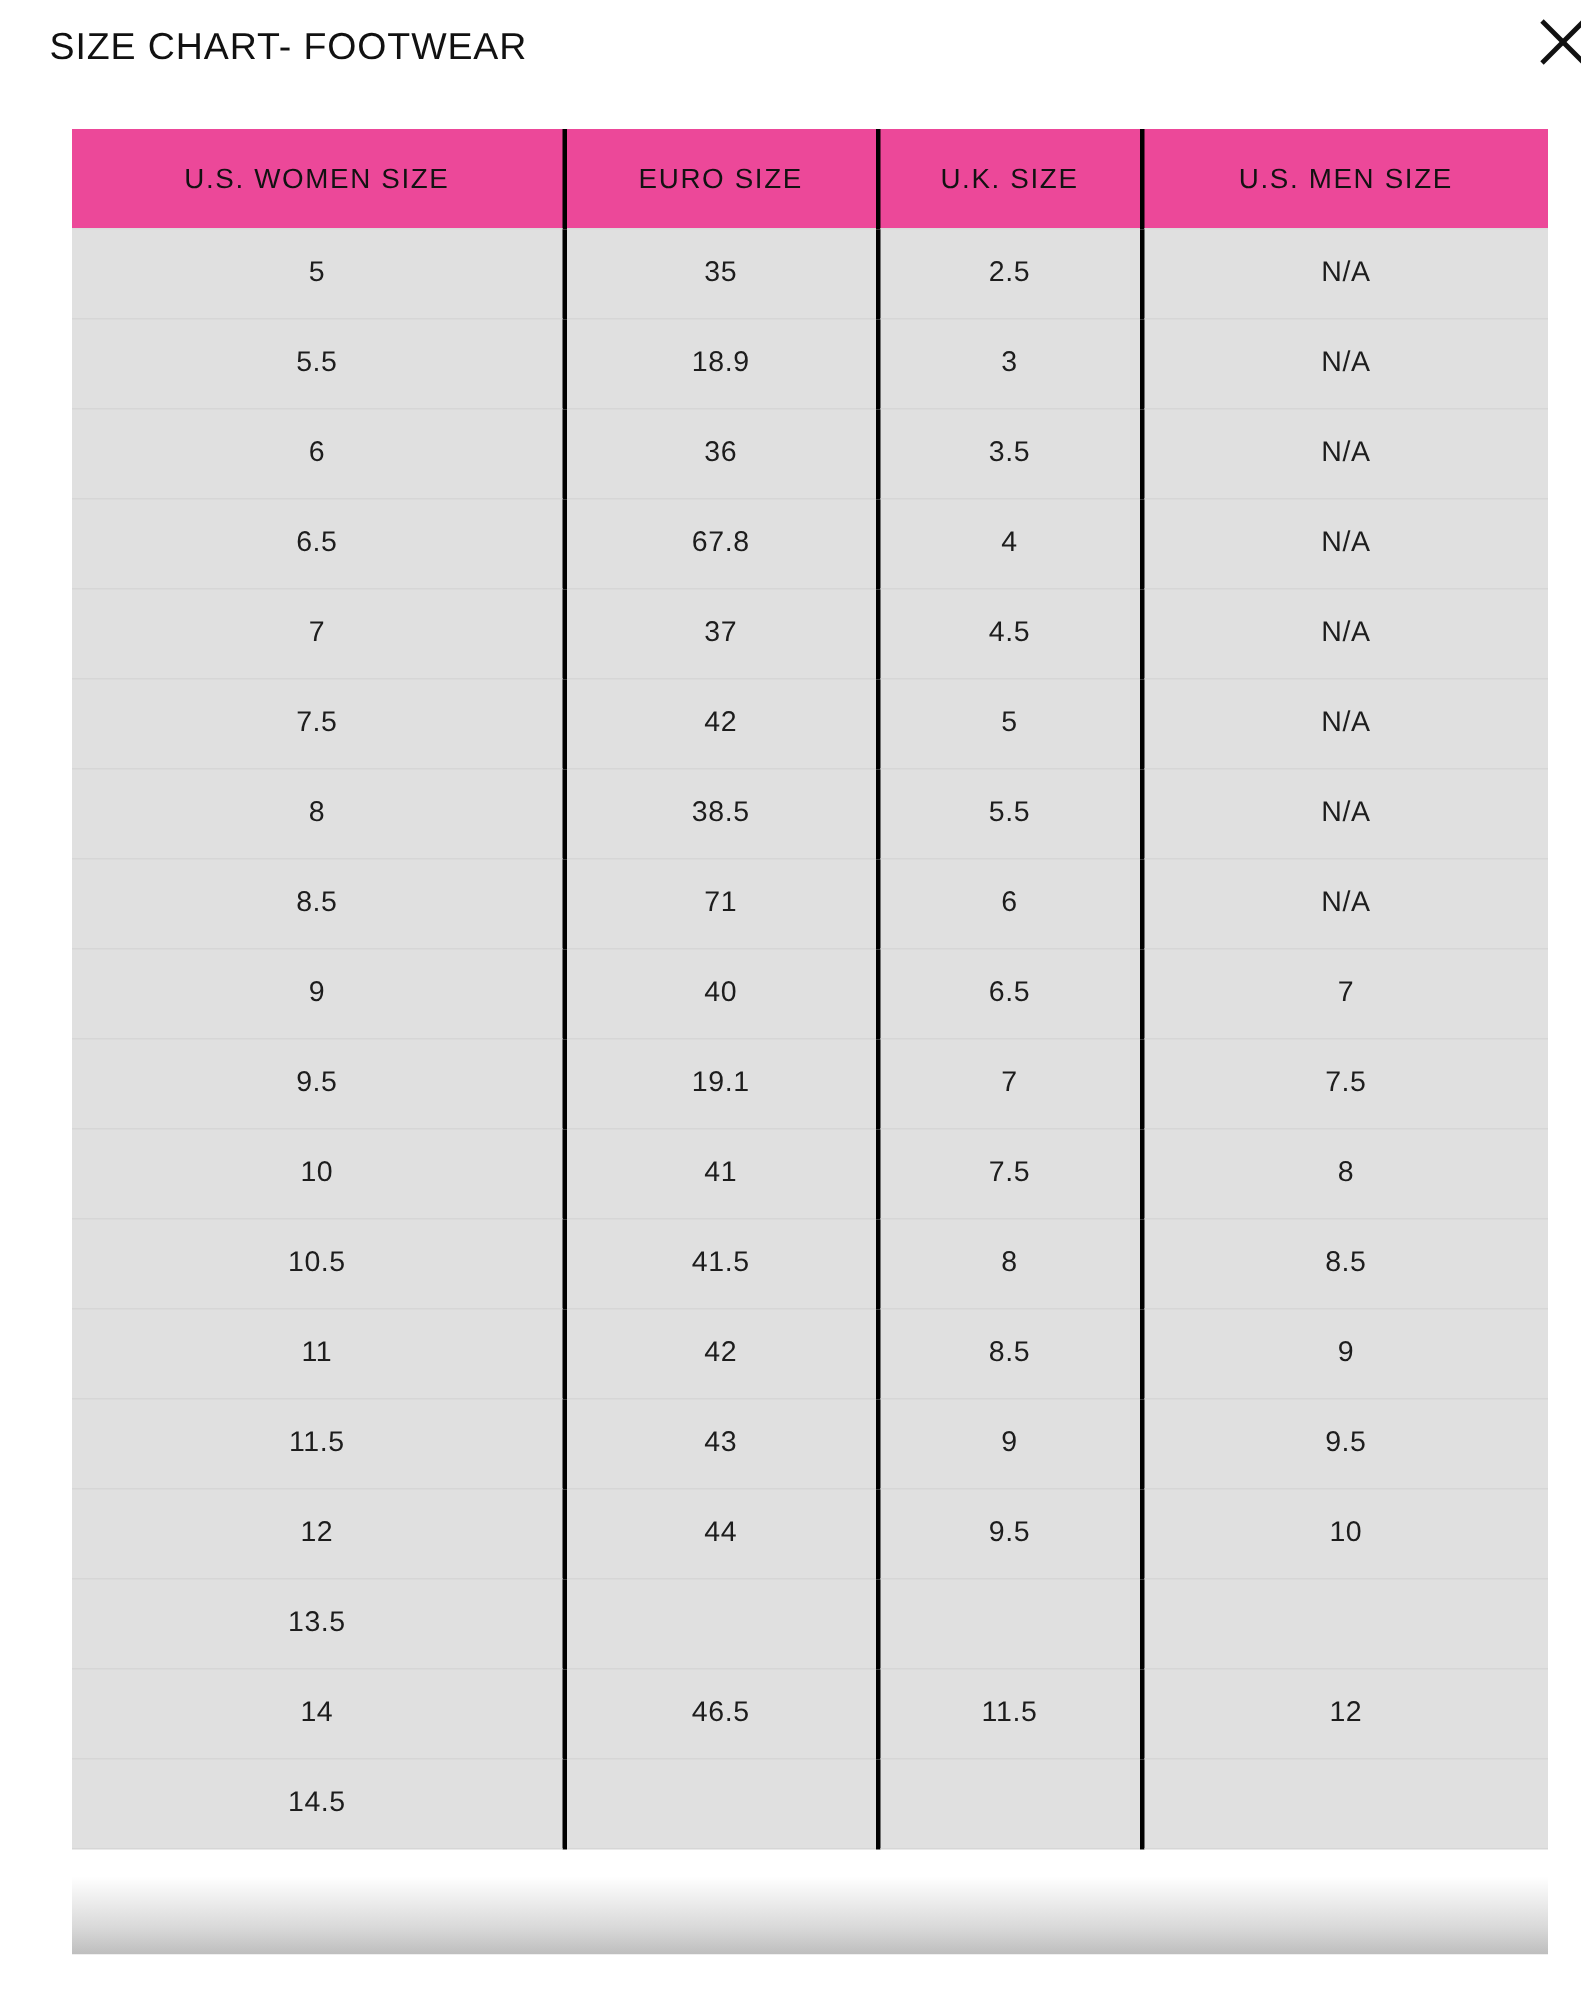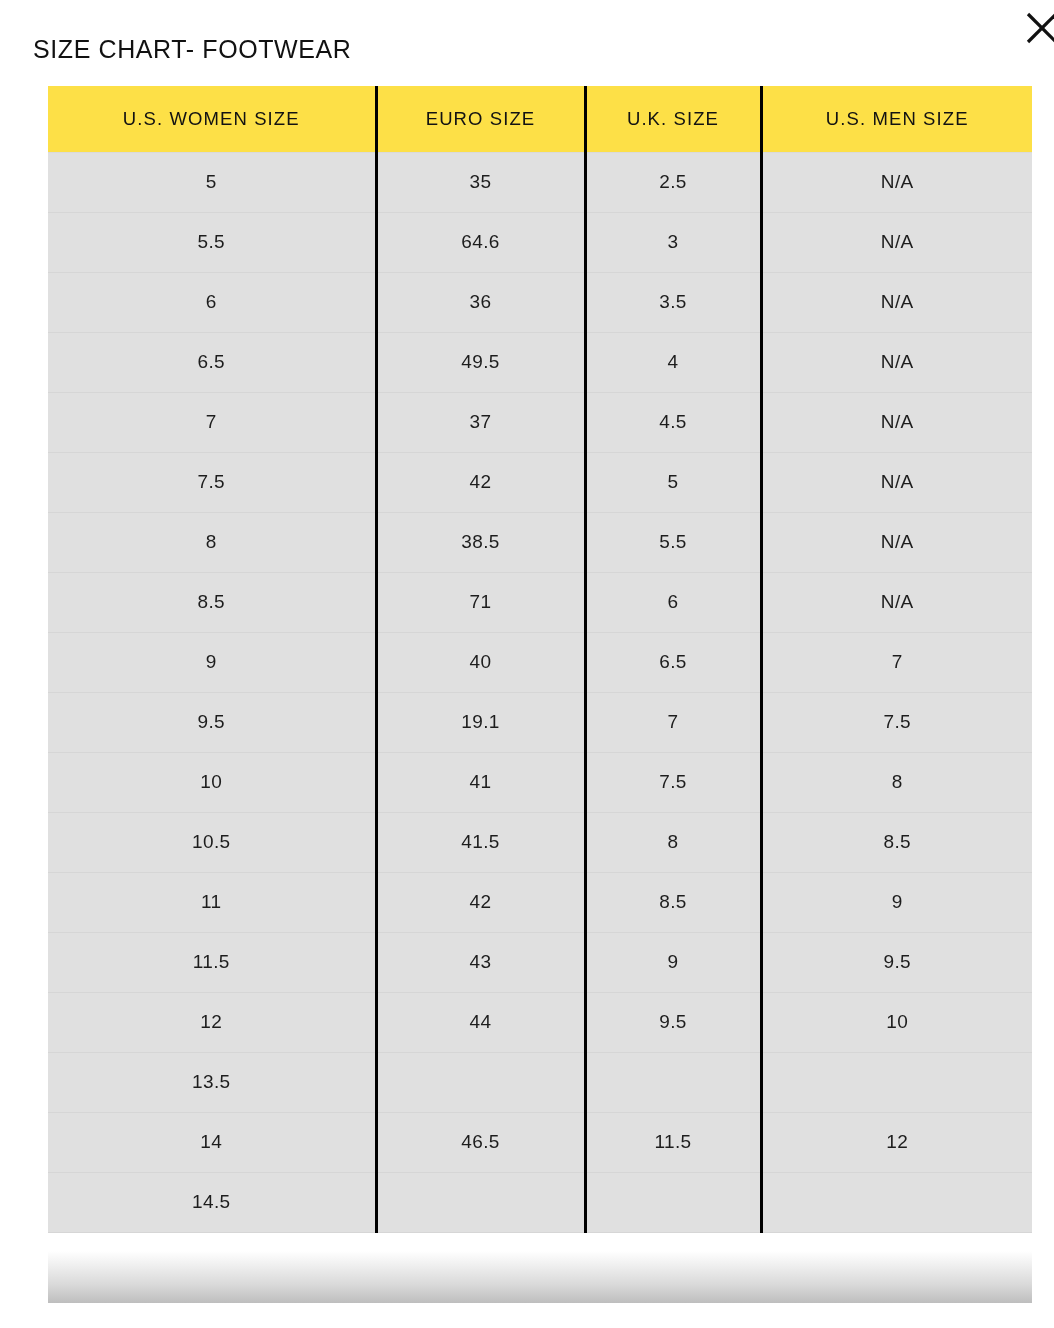--- a/index.html
+++ b/index.html
@@ -16,21 +16,21 @@
     color: #1a1a1a;
     position: relative;
   }
 
   
   .modal-header {
     position: relative;
     height: 62px;
     padding: 0 16px 0 33px;
     display: flex;
-    align-items: flex-end;
+    align-items: center;
     background: #ffffff;
   }
   .modal-title {
     font-size: 25px;
     font-weight: 400;
     letter-spacing: 0.6px;
     color: #111111;
     white-space: nowrap;
     line-height: 1;
   }
@@ -63,21 +63,21 @@
     width: 984px;
     border-collapse: collapse;
     table-layout: fixed;
   }
   table.size-table col.c0 { width: 328px; }
   table.size-table col.c1 { width: 209px; }
   table.size-table col.c2 { width: 176px; }
   table.size-table col.c3 { width: 271px; }
 
   thead th {
-    background: #fde047;
+    background: #ec4899;
     height: 66px;
     font-size: 18.5px;
     font-weight: 400;
     letter-spacing: 1.1px;
     color: #121212;
     text-align: center;
     vertical-align: middle;
     padding: 0;
     white-space: nowrap;
   }
@@ -155,33 +155,33 @@
     </thead>
     <tbody id="table-body">
         <tr>
           <td>5</td>
           <td class="sep">35</td>
           <td class="sep">2.5</td>
           <td class="sep">N/A</td>
         </tr>
         <tr>
           <td>5.5</td>
-          <td class="sep">64.6</td>
+          <td class="sep">18.9</td>
           <td class="sep">3</td>
           <td class="sep">N/A</td>
         </tr>
         <tr>
           <td>6</td>
           <td class="sep">36</td>
           <td class="sep">3.5</td>
           <td class="sep">N/A</td>
         </tr>
         <tr>
           <td>6.5</td>
-          <td class="sep">49.5</td>
+          <td class="sep">67.8</td>
           <td class="sep">4</td>
           <td class="sep">N/A</td>
         </tr>
         <tr>
           <td>7</td>
           <td class="sep">37</td>
           <td class="sep">4.5</td>
           <td class="sep">N/A</td>
         </tr>
         <tr>

